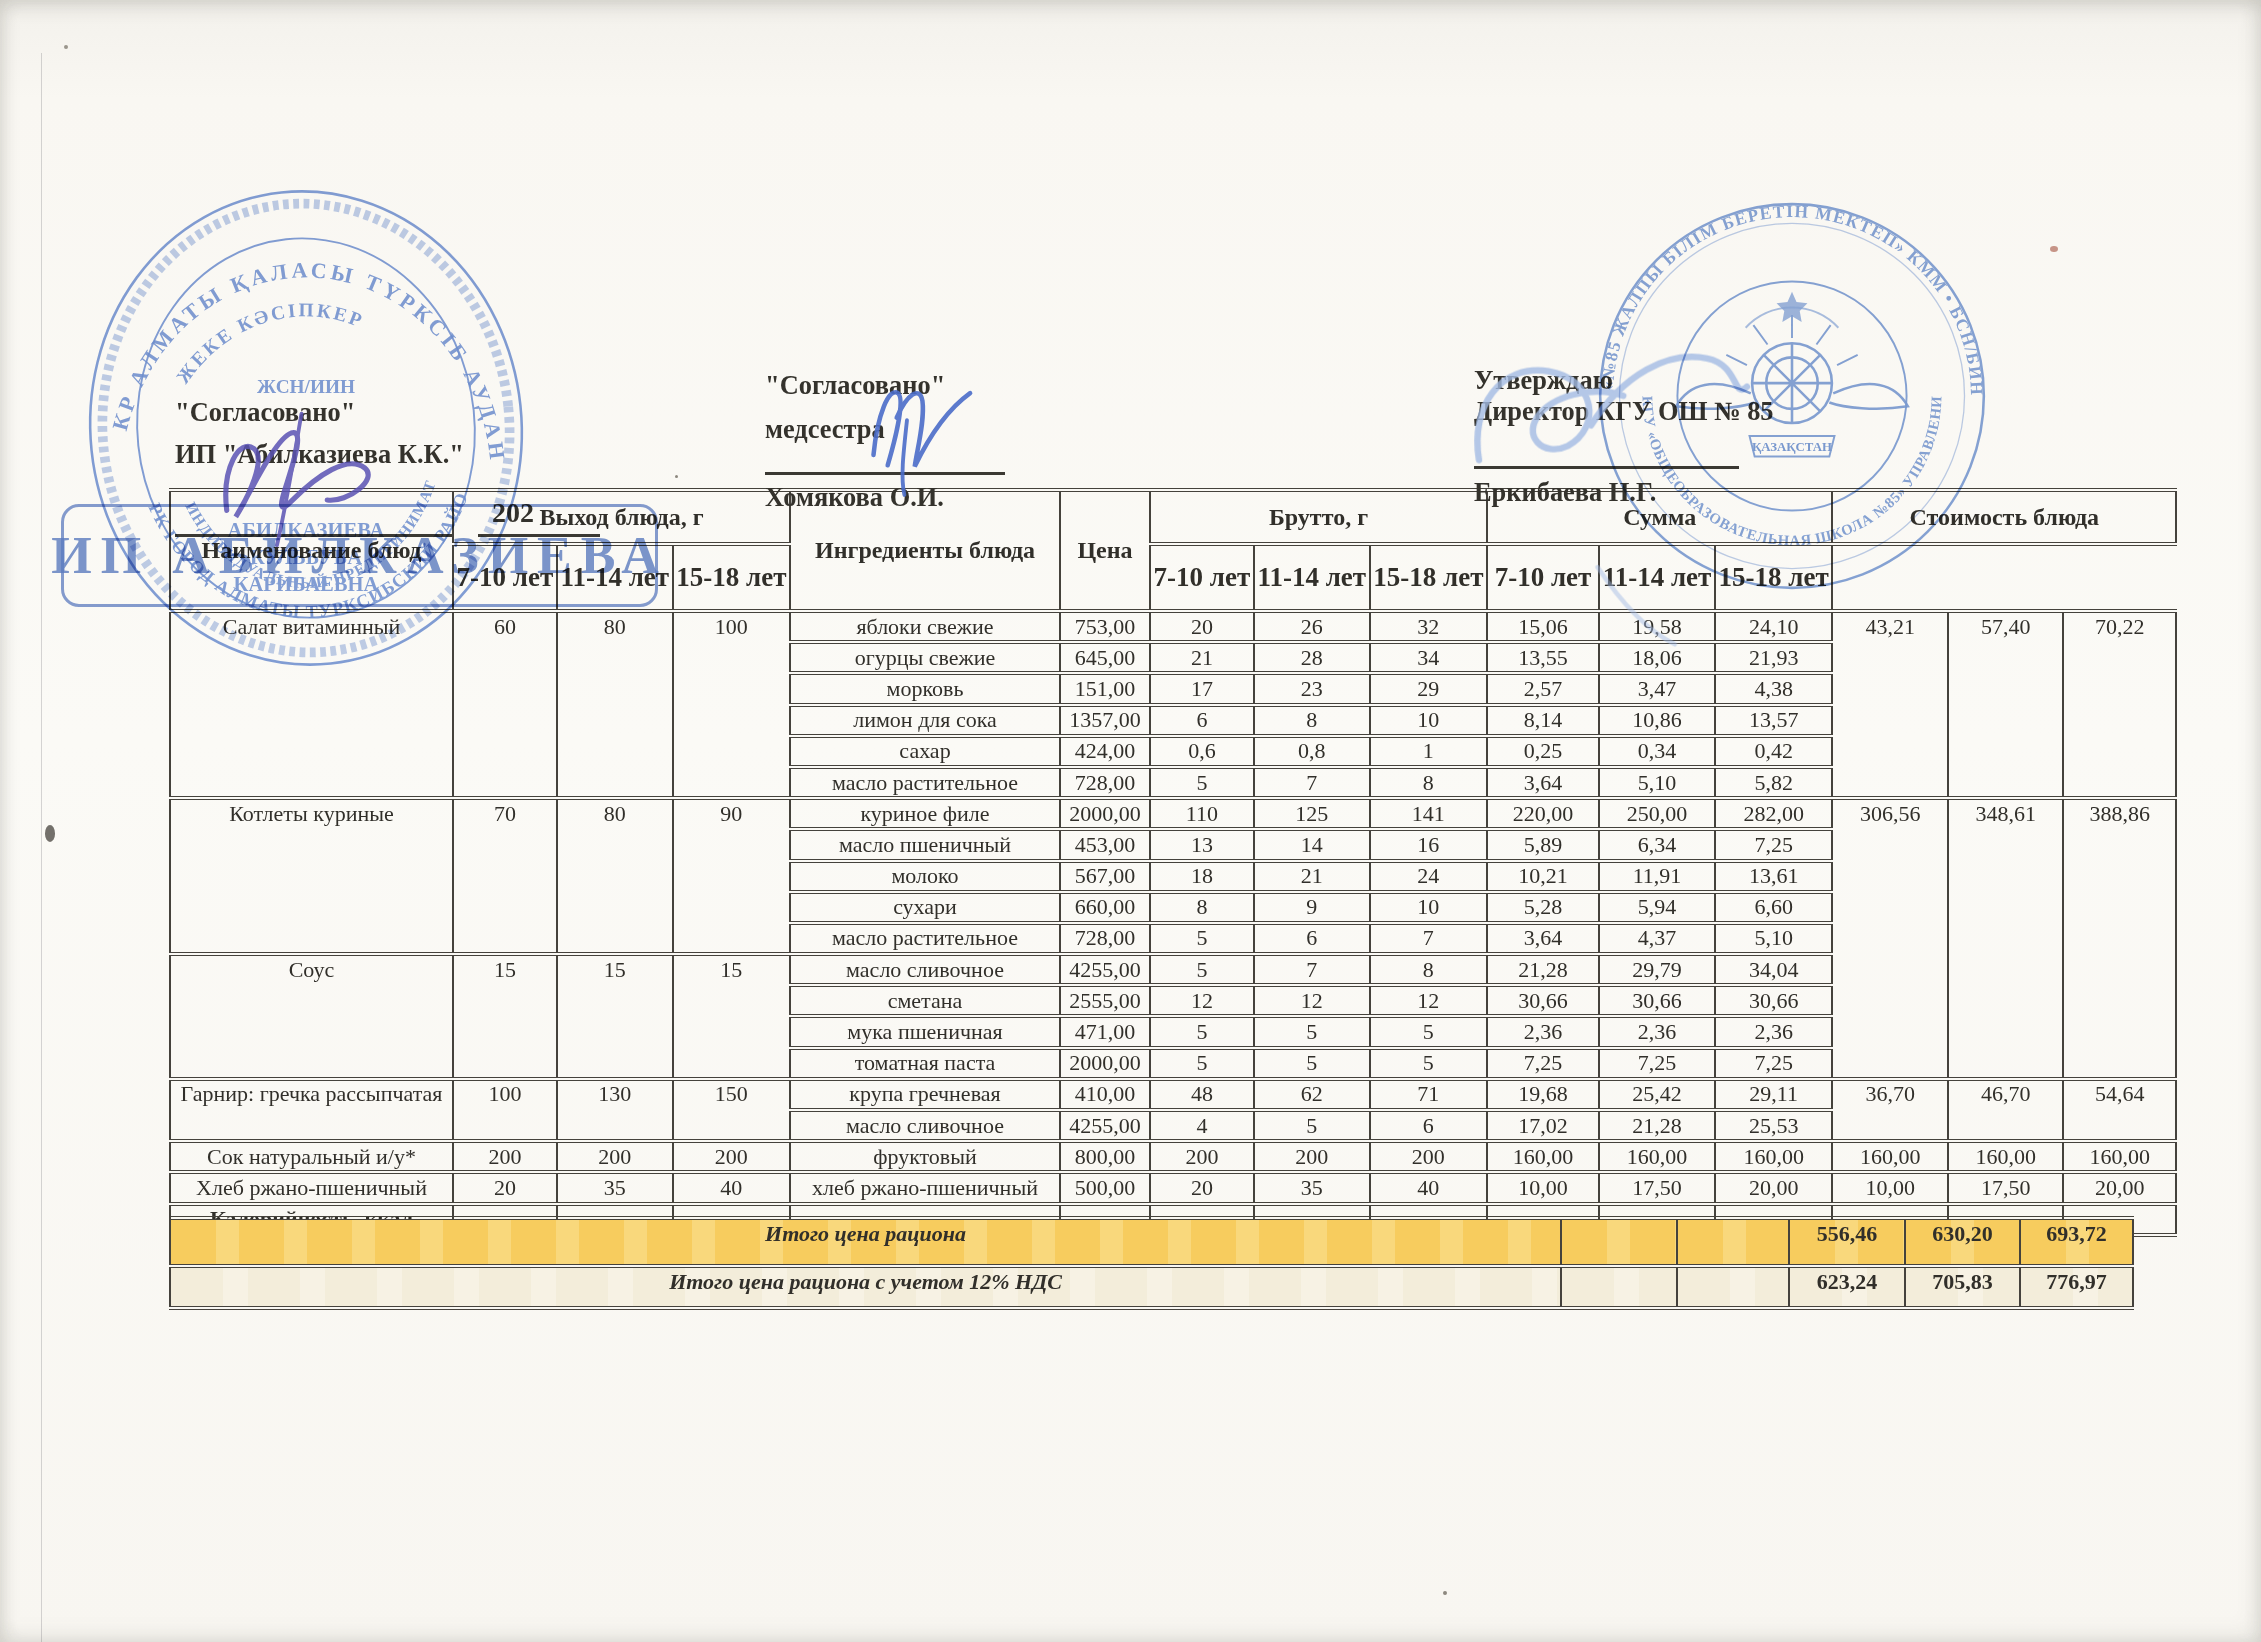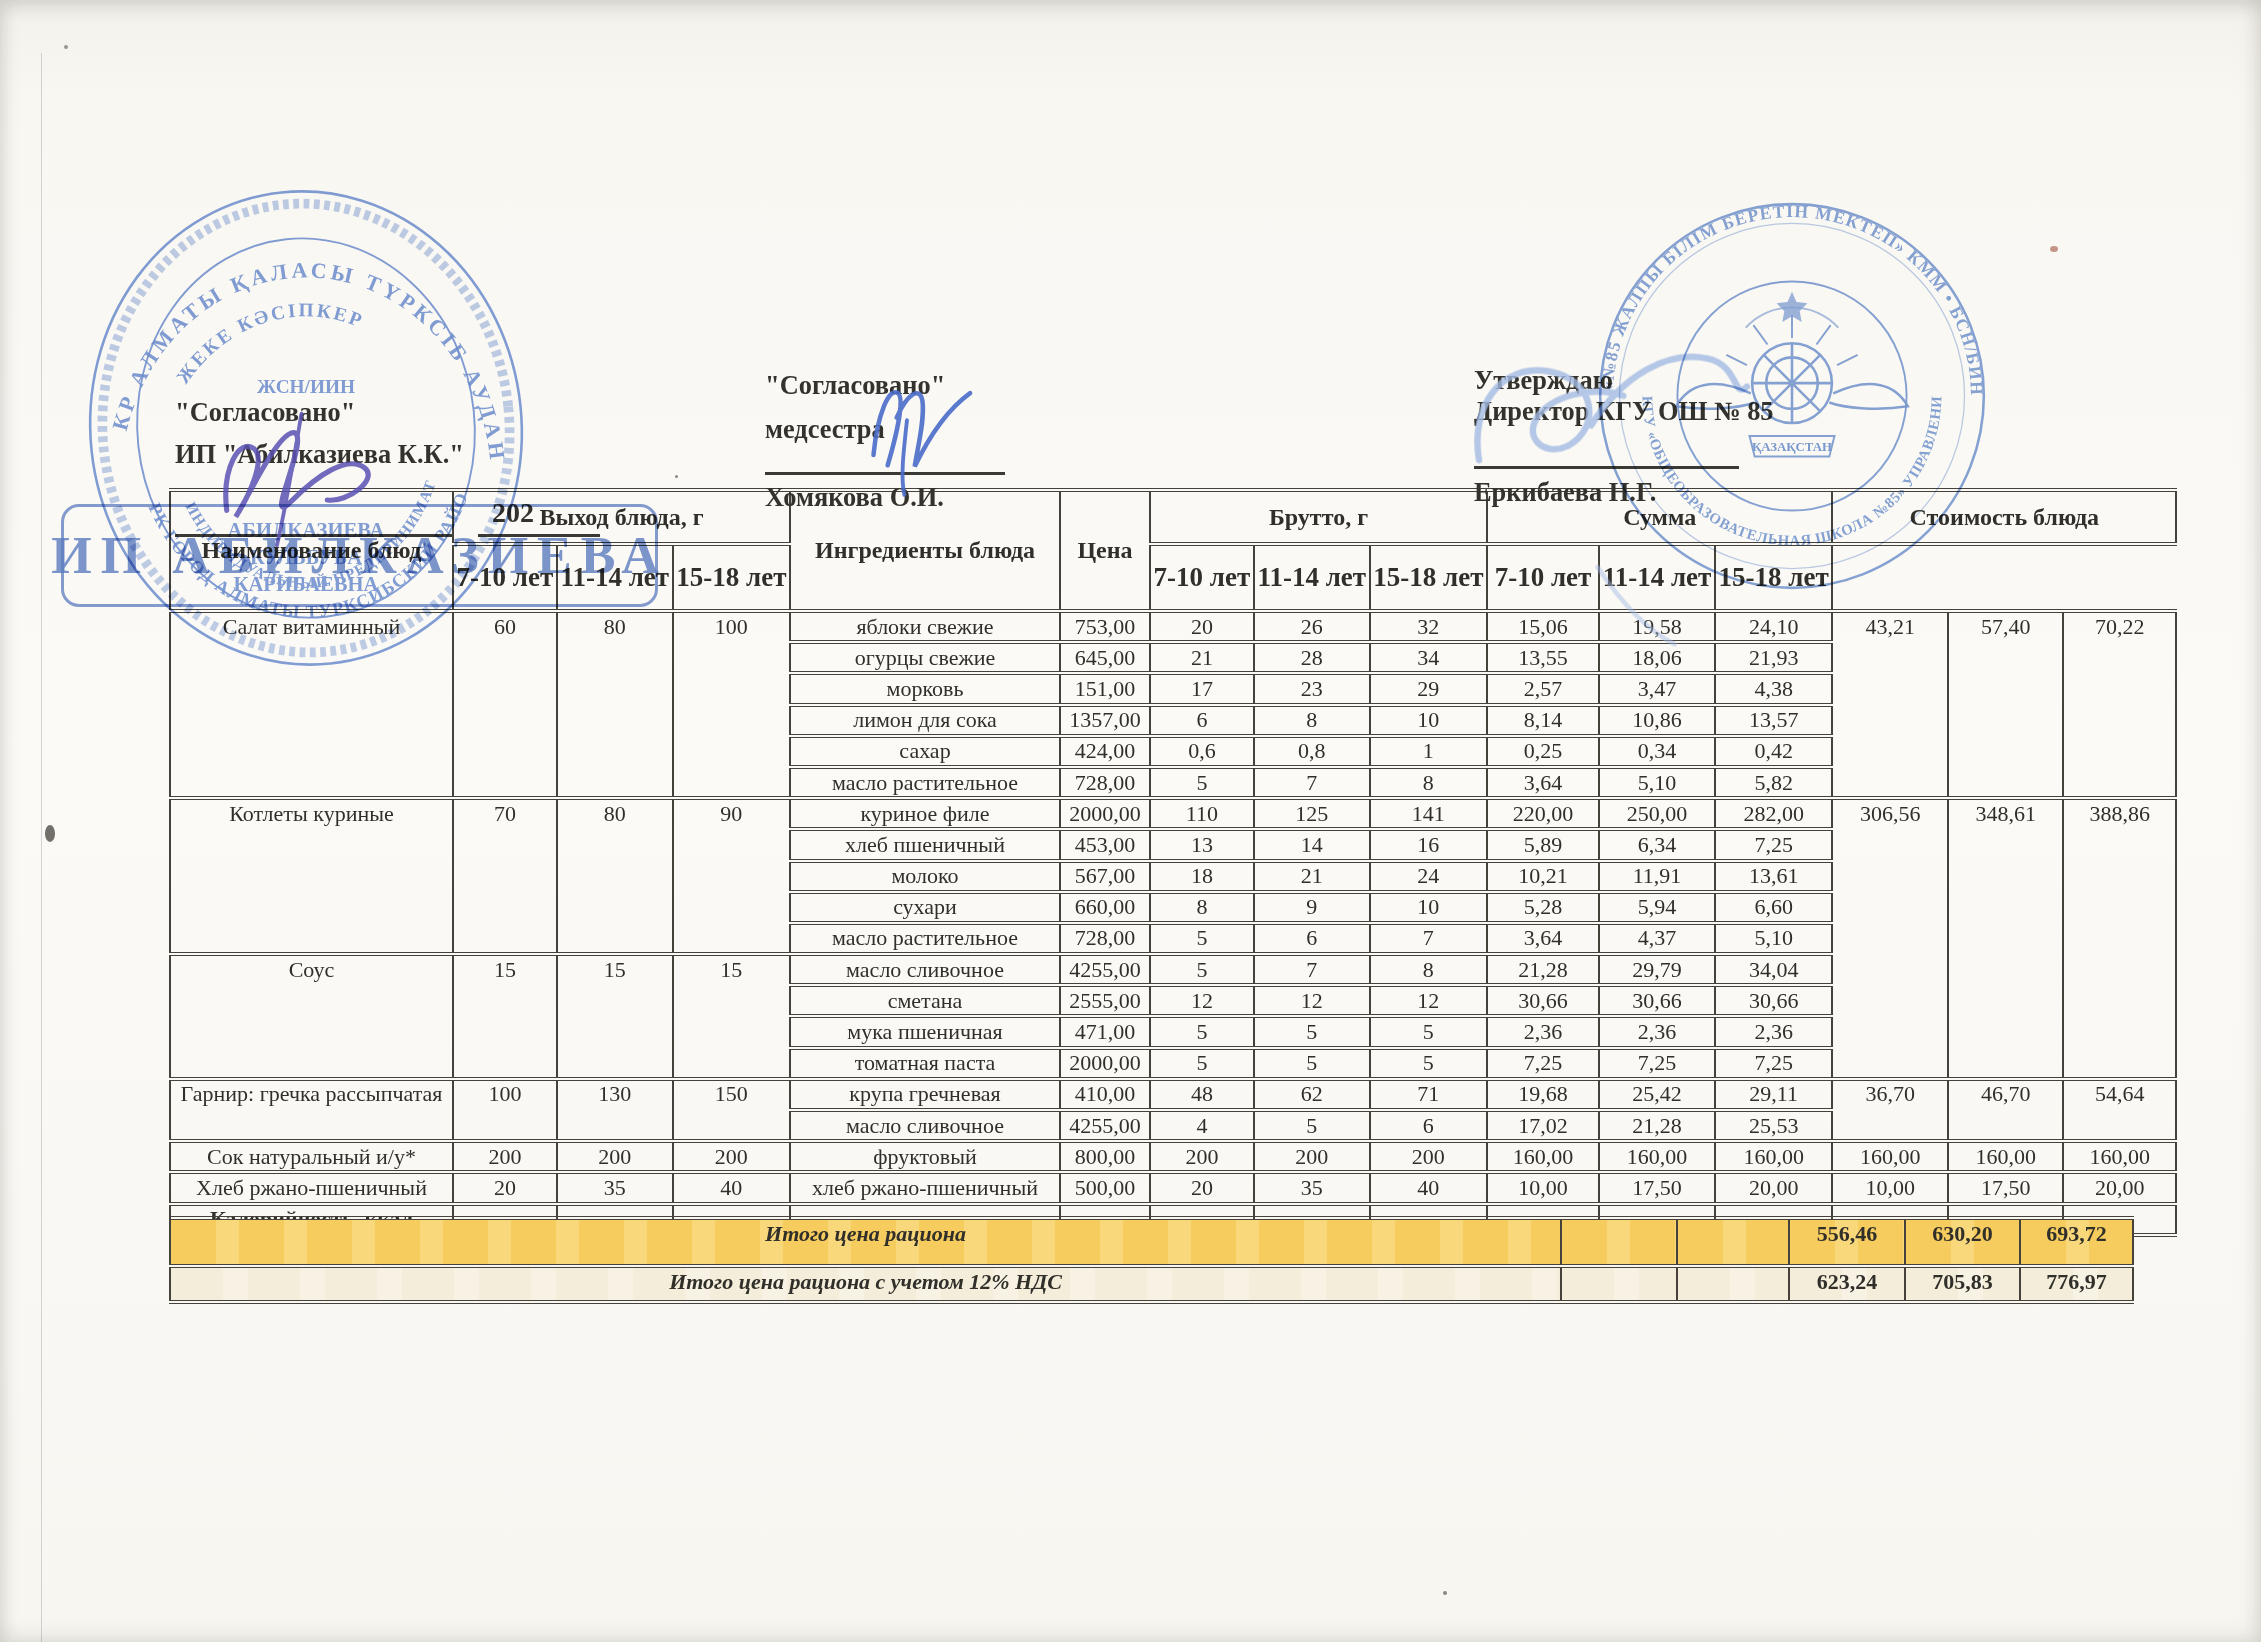--- a/index.html
+++ b/index.html
@@ -23,21 +23,21 @@
   table.menu th{font-size:24px;font-weight:bold;text-align:center;vertical-align:middle;padding:1.3px 2.6px;}
   tr.h1{height:54px;}
   tr.ages{height:67px;}
   tr.ages th{font-size:27px;}
   table.menu td{vertical-align:top;text-align:center;}
   tbody tr{height:29px;padding-left:10px;}
   td.cell-name{text-align:left;font-size:21px;padding-left:4.5px;}
   td.cell-ingr{text-align:left;}
   td.bold{font-weight:bold;}
   tr.row-y{height:48px;}
-  tr.row-c{height:36px;}
+  tr.row-c{height:42px;}
   tr.row-y td{background:repeating-linear-gradient(90deg,#f7cc5e 0 45px,#f9d87c 45px 68px);}
   tr.row-c td{background:repeating-linear-gradient(90deg,#f3edda 0 52px,#f7f2e4 52px 77px);}
   td.tlabel{font-weight:bold;font-style:italic;text-align:left;font-size:25px;color:#3e3c33;vertical-align:middle;margin-top:15px;}
   td.tval{font-weight:bold;text-align:right;vertical-align:middle;font-size:24px;color:#3e3c33;}
 
   svg.stamp{position:absolute;mix-blend-mode:multiply;z-index:20;}
   .banner-stamp{position:absolute;left:61px;top:504px;width:591px;height:97px;
       border:3.9px solid rgba(93,126,199,.75);border-radius:18px;display:flex;align-items:center;justify-content:center;
       font-weight:bold;font-size:52px;letter-spacing:9px;color:rgba(93,126,199,.8);
       z-index:18;mix-blend-mode:multiply;white-space:nowrap;}
@@ -263,21 +263,21 @@
             <td class="num">125</td>
             <td class="num">141</td>
             <td class="num">220,00</td>
             <td class="num">250,00</td>
             <td class="num">282,00</td>
             <td class="num" rowspan="9">306,56</td>
             <td class="num" rowspan="9">348,61</td>
             <td class="num" rowspan="9">388,86</td>
           </tr>
           <tr>
-            <td class="cell-ingr">хлеб пшеничный</td>
+            <td class="cell-ingr">масло пшеничный</td>
             <td class="num">453,00</td>
             <td class="num">13</td>
             <td class="num">14</td>
             <td class="num">16</td>
             <td class="num">5,89</td>
             <td class="num">6,34</td>
             <td class="num">7,25</td>
           </tr>
           <tr>
             <td class="cell-ingr">молоко</td>

